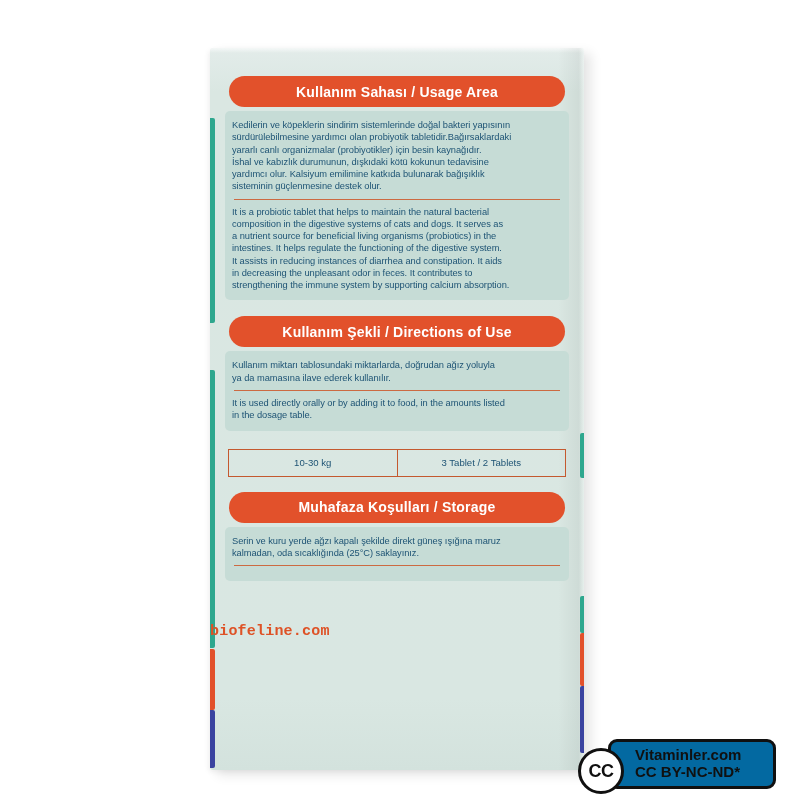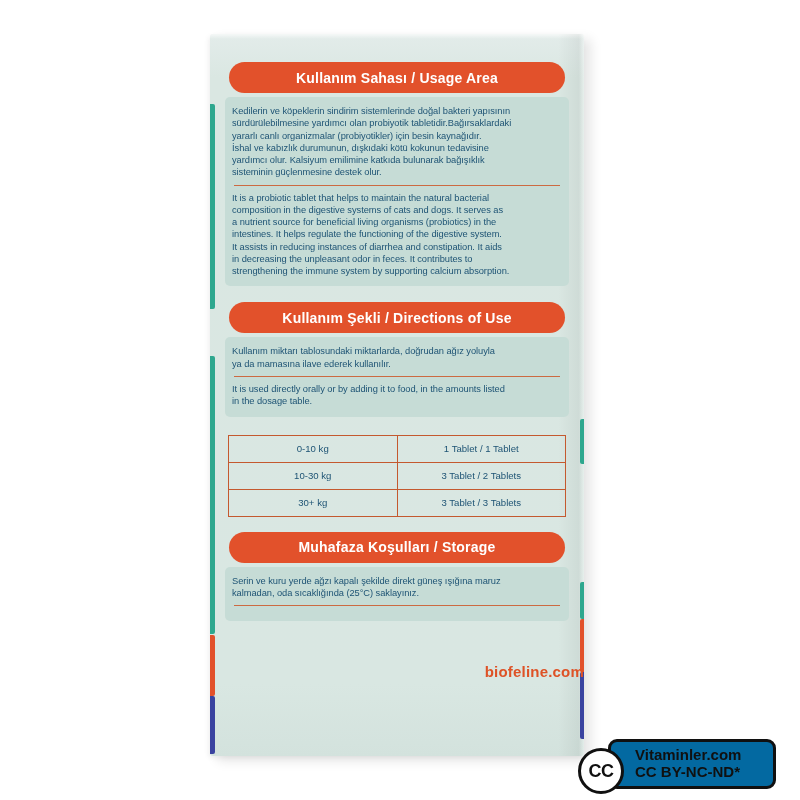--- a/index.html
+++ b/index.html
@@ -2,21 +2,21 @@
 <html><head>
 <meta charset="utf-8">
 <style>
   html,body { margin:0; padding:0; }
   body {
     width:800px; height:800px; background:#ffffff; position:relative;
     font-family:"Liberation Sans", sans-serif; overflow:hidden;
   }
   
   .box {
-    position:absolute; left:210px; top:34px; width:374px; height:722px;
+    position:absolute; left:210px; top:48px; width:374px; height:722px;
     background:linear-gradient(180deg,#e3ecea 0%, #dae7e2 6%, #d9e7e2 90%, #d3e2dd 100%);
     border-radius:3px;
     box-shadow: 7px 5px 12px rgba(0,0,0,0.10), -2px 2px 5px rgba(0,0,0,0.05);
   }
   .box .fold {
     position:absolute; top:0; right:0; width:26px; height:100%;
     background:linear-gradient(90deg, rgba(0,0,0,0) 0%, rgba(0,0,0,0.05) 80%, rgba(255,255,255,0.35) 100%);
     border-radius:0 3px 3px 0; pointer-events:none;
   }
   .box .toplight {
@@ -59,22 +59,22 @@
   .divider { border:none; border-top:1.6px solid #cc6a42; margin:6px 2px; }
   
   .table-wrap { width:338px; margin:18px auto 0; }
   table { width:100%; border-collapse:collapse; table-layout:fixed; }
   th, td { border:1.4px solid #c4592f; height:24px; text-align:center; color:#1d5374; }
   th { font-size:9.8px; font-weight:700; }
   th .sub { font-style:italic; }
   td { font-size:9.6px; }
   
   .website {
-    margin-top:42px; text-align:right; color:#de5226; font-weight:700;
-    font-size:15px; letter-spacing:0.2px;
+    margin-top:42px; text-align:left; color:#de5226; font-weight:700;
+    font-size:15px; letter-spacing:0.2px;font-family:Liberation Mono, monospace;
   }
   
   .badge { position:absolute; left:578px; top:736px; width:210px; height:56px; }
   .badge-rect {
     position:absolute; left:30px; top:3px; width:132px; height:44px;
     background:#0369a1; border:3.5px solid #101010; border-radius:9px;
     padding:0 6px 0 24px; display:flex; flex-direction:column; justify-content:center;
   }
   .badge-rect span {
     font-weight:700; font-size:15px; line-height:1.12; color:#101010; white-space:nowrap;
@@ -132,30 +132,22 @@
 ya da mamasına ilave ederek kullanılır.</p>
       <hr class="divider">
       <p>It is used directly orally or by adding it to food, in the amounts listed
 in the dosage table.</p>
     </div>
 
     <div class="table-wrap">
       <table>
         <tbody>
         <tr>
-          <td>0-10 kg</td>
-          <td>1 Tablet / 1 Tablet</td>
-        </tr>
-        <tr>
           <td>10-30 kg</td>
           <td>3 Tablet / 2 Tablets</td>
-        </tr>
-        <tr>
-          <td>30+ kg</td>
-          <td>3 Tablet / 3 Tablets</td>
         </tr>
       </tbody>
         </table>
     </div>
 
     <div class="pill p3">
       <span>Muhafaza Koşulları / Storage</span>
     </div>
     <div class="block">
       <p>Serin ve kuru yerde ağzı kapalı şekilde direkt güneş ışığına maruz

